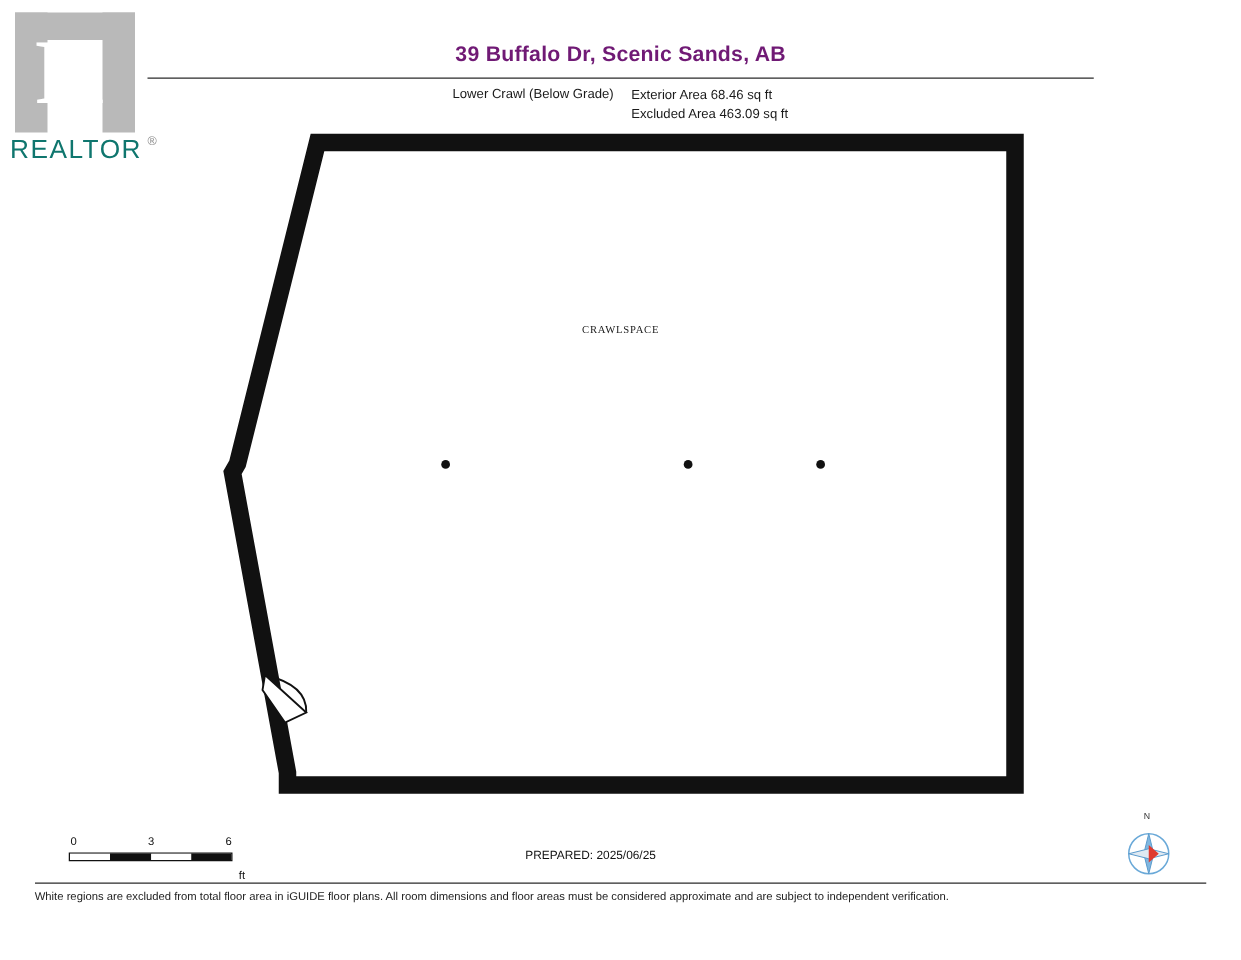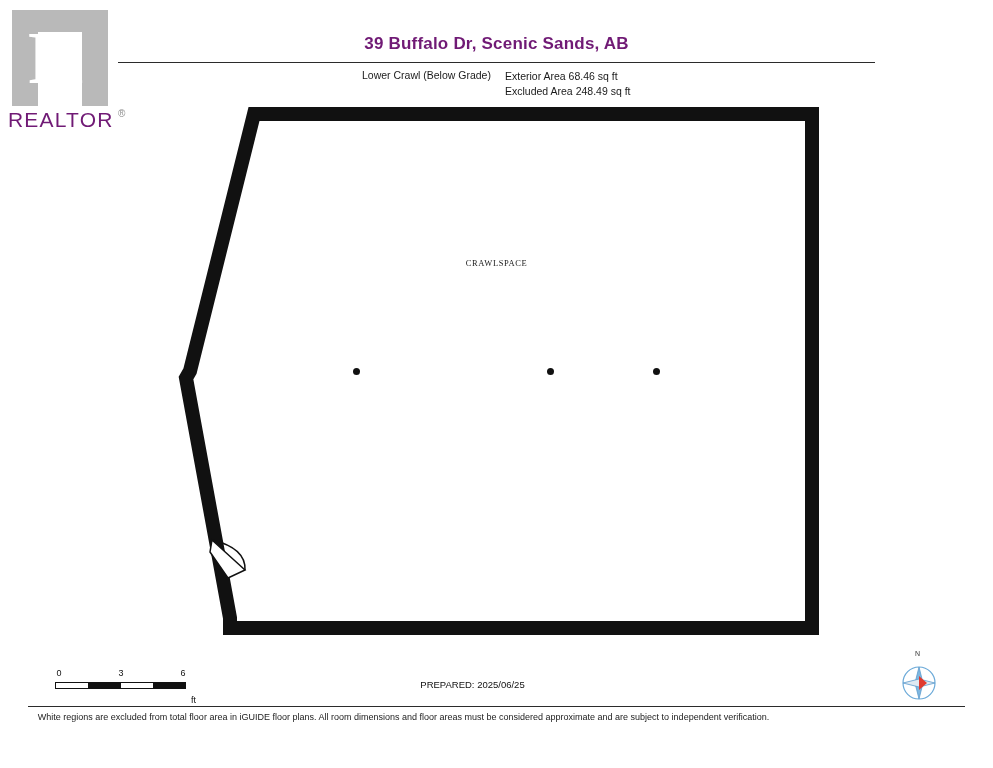--- a/index.html
+++ b/index.html
@@ -49,21 +49,21 @@
     line-height: 76px;
     letter-spacing: 0;
   }
   #realtor-logo .wordmark {
     position: absolute;
     left: 0;
     top: 100px;
     font-family: "Liberation Sans", sans-serif;
     font-size: 21px;
     letter-spacing: 1.2px;
-    color: #701a75;
+    color: #0f766e;
   }
   #realtor-logo .reg {
     position: absolute;
     left: 110px;
     top: 100px;
     font-size: 10px;
     color: #8c8c8c;
   }
 
   
@@ -200,21 +200,21 @@
   #footer-rule {
     position: absolute;
     left: 28px;
     top: 706px;
     width: 937px;
     height: 1px;
     background: #2b2b2b;
   }
   #footer-note {
     position: absolute;
-    left: 10px;
+    left: 0;
     top: 712px;
     width: 787px;
     text-align: center;
     font-size: 9px;
     color: #222;
   }
 </style>
 </head>
 <body>
 
@@ -227,21 +227,21 @@
   </div>
   <div class="wordmark">REALTOR</div>
   <div class="reg">®</div>
 </div>
 
 <div id="header-title">39 Buffalo Dr, Scenic Sands, AB</div>
 <div id="header-rule"></div>
 <div id="level-label">Lower Crawl (Below Grade)</div>
 <div id="area-lines">
   <div>Exterior Area 68.46 sq ft</div>
-  <div>Excluded Area 248.49 sq ft</div>
+  <div>Excluded Area 463.09 sq ft</div>
 </div>
 
 <div id="floorplan">
   <svg width="720" height="560" viewBox="0 0 720 560">
 
     <polygon points="110,19 655,19 655,521 85,521 85,516 42,278 48,272" fill="#ffffff" stroke="none"></polygon>
 
     <polygon points="104,14 662,14 662,528 80,528 80,518 36,278 40,271 104,14" fill="none" stroke="#111111" stroke-width="14" stroke-linejoin="miter"></polygon>
 
     <polygon points="62,440 95,470 78,478 60,452" fill="#ffffff" stroke="#111111" stroke-width="1.5"></polygon>

